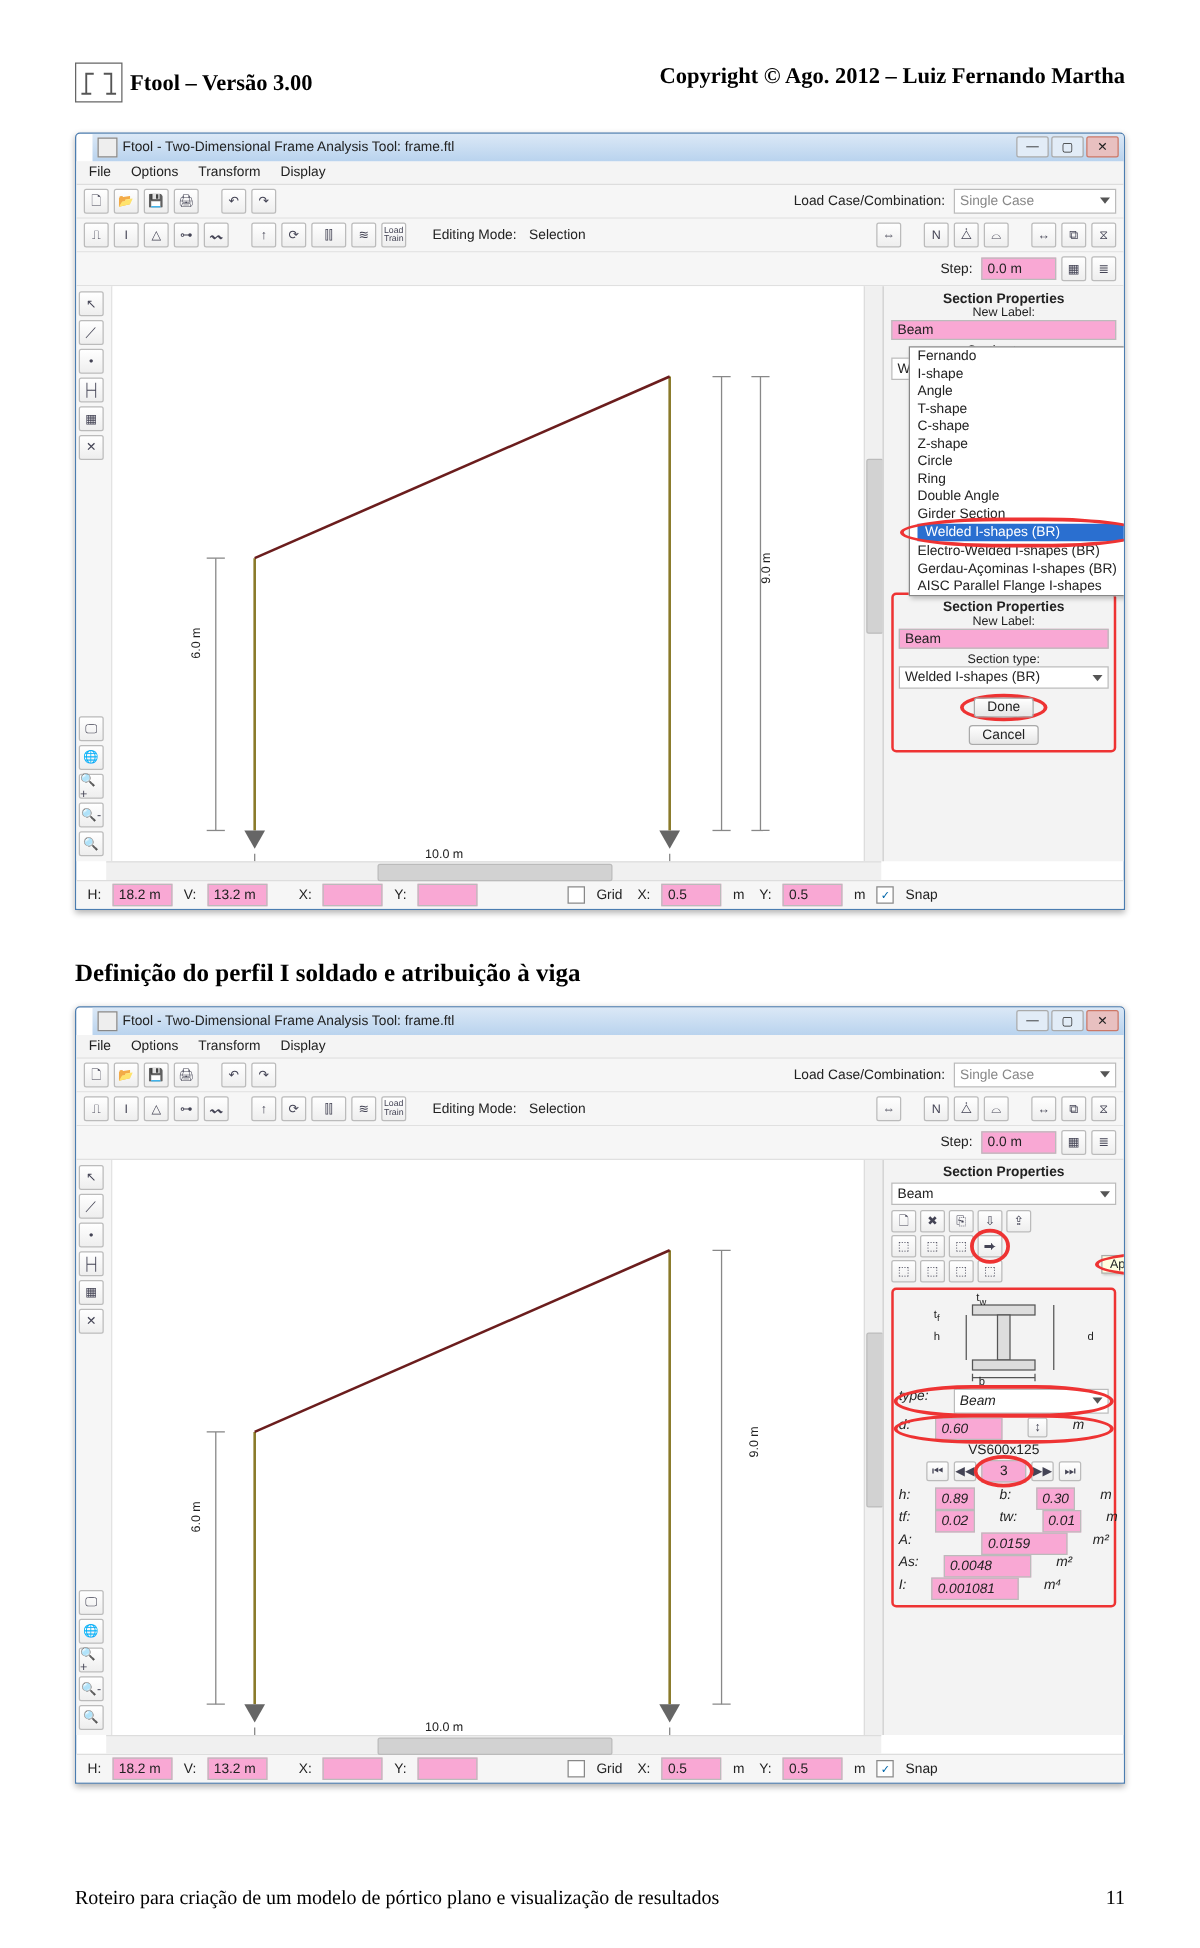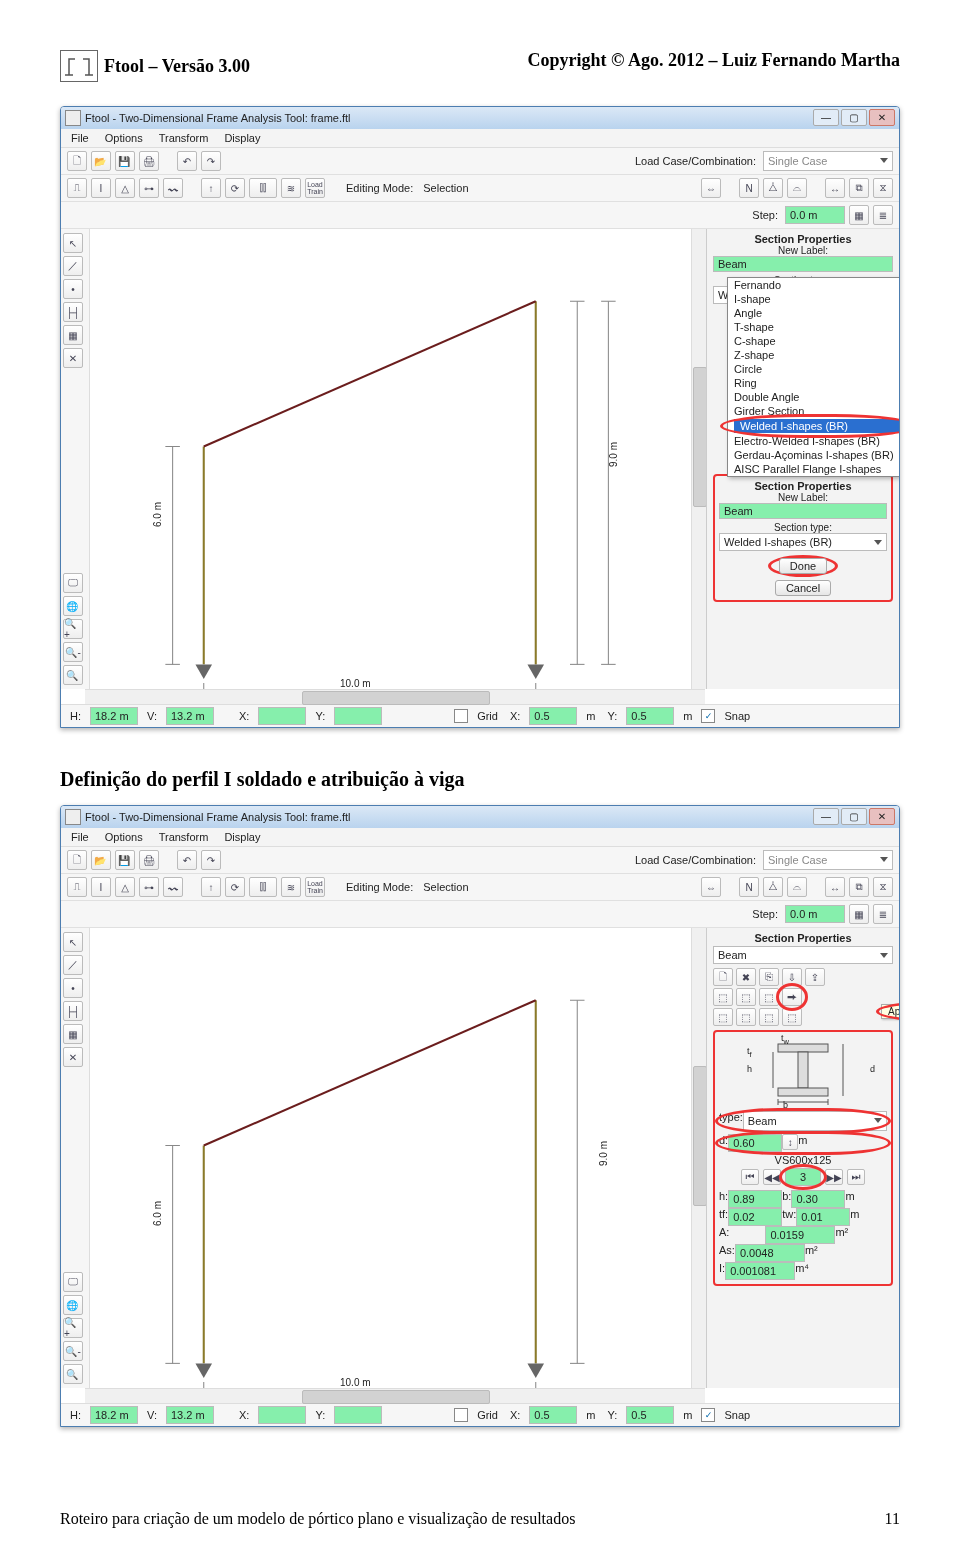--- a/index.html
+++ b/index.html
@@ -53,20 +53,21 @@
     color: #222;
     background: #fff;
     overflow: hidden;
   }
   .titlebar {
     background: linear-gradient(#dbe8f6,#b9d3ee);
     height: 22px;
     display: flex; align-items: center;
     padding: 0 4px;
     position: relative;
+    margin-left: 13px;
   }
   .titlebar-icon {
     width: 14px; height: 14px;
     border: 1px solid #888;
     background: #eee;
     margin-right: 4px;
   }
   .win-buttons {
     position: absolute; right: 4px; top: 2px;
     display: flex; gap: 2px;
@@ -111,21 +112,21 @@
   .sep { width: 10px; }
   .label {
     padding: 0 3px;
     white-space: nowrap;
   }
   .txt-input {
     border: 1px solid #bbb;
     height: 16px;
     padding: 0 4px;
     font-size: 11px;
-    background:#86efac;
+    background:#f9a8d4;
     display: inline-flex; align-items:center;
   }
   .dropdown {
     border: 1px solid #bbb;
     height: 18px;
     padding: 0 14px 0 4px;
     font-size: 11px;
     background:#fff;
     position: relative;
     display: inline-flex; align-items:center;
@@ -243,21 +244,21 @@
   .page-footer {
     position:absolute; bottom: 30px; left:60px; right:60px;
     display:flex; justify-content:space-between;
     font-size: 16px;
     font-family:"Times New Roman", Times, serif;
   }
 
   .mini-icon-row { display:flex; gap:3px; flex-wrap:wrap; margin:2px 0;}
   .mini-icon-row .tb { width:18px; height:16px;}
 
-  .param-row { display:flex; gap:0; font-size:11px; }
+  .param-row { display:flex; gap:20px; font-size:11px;font-style:italic; }
   .param-row .txt-input { width:44px;}
 </style>
 </head>
 <body>
 
 <div class="page">
 
   <div class="page-header">
     <div class="left">
       <span class="logo-box">

